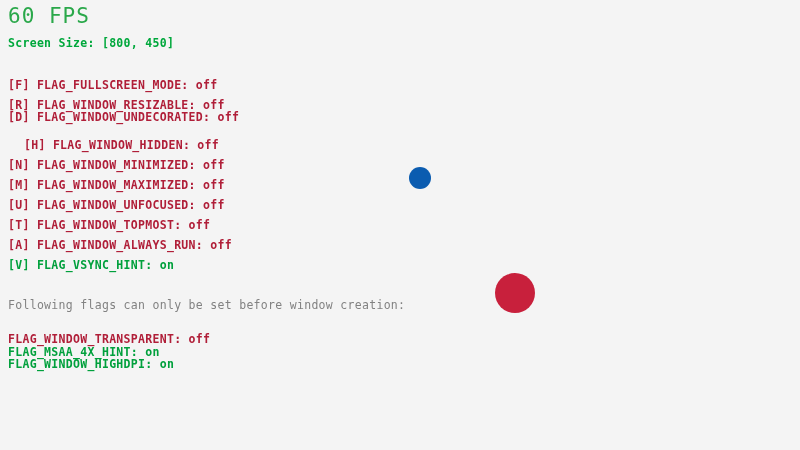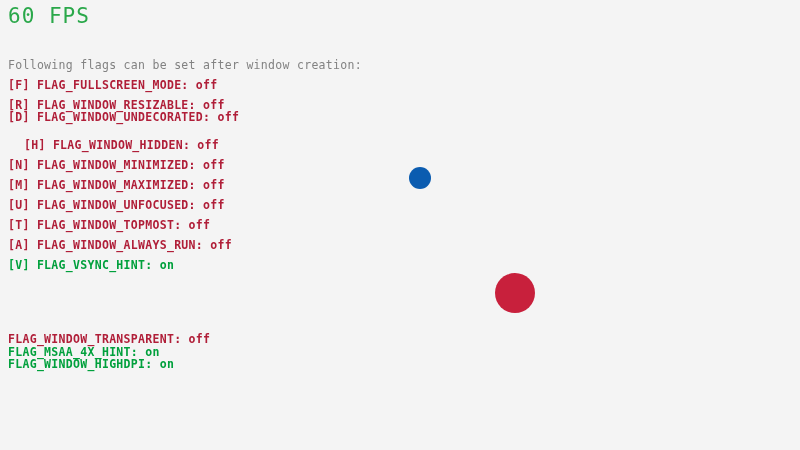--- a/index.html
+++ b/index.html
@@ -91,36 +91,37 @@
 </style>
 </head>
 <body>
 
 <div id="canvas">
 
   <div class="hud">
 
     <div class="fps-counter">60 FPS</div>
 
+    <div class="screen-size">Screen Size: [800, 450]</div>
 
-    <div class="section-heading after">Following flags can be set after window creation:</div>
 
     <div id="runtime-flags-list">
         <div class="flag-line off" style="top: 80px;">[F] FLAG_FULLSCREEN_MODE: off</div>
         <div class="flag-line off" style="top: 100px;">[R] FLAG_WINDOW_RESIZABLE: off</div>
         <div class="flag-line off" style="top: 112px;">[D] FLAG_WINDOW_UNDECORATED: off</div>
         <div class="flag-line off" style="top: 140px; margin-left: 16px;">[H] FLAG_WINDOW_HIDDEN: off</div>
         <div class="flag-line off" style="top: 160px;">[N] FLAG_WINDOW_MINIMIZED: off</div>
         <div class="flag-line off" style="top: 180px;">[M] FLAG_WINDOW_MAXIMIZED: off</div>
         <div class="flag-line off" style="top: 200px;">[U] FLAG_WINDOW_UNFOCUSED: off</div>
         <div class="flag-line off" style="top: 220px;">[T] FLAG_WINDOW_TOPMOST: off</div>
         <div class="flag-line off" style="top: 240px;">[A] FLAG_WINDOW_ALWAYS_RUN: off</div>
         <div class="flag-line on" style="top: 260px;">[V] FLAG_VSYNC_HINT: on</div>
       </div>
 
+    <div class="section-heading before">Following flags can only be set before window creation:</div>
 
     <div id="creation-flags-list">
         <div class="flag-line on" style="top: 320px; margin-top: 39px;">FLAG_WINDOW_HIGHDPI: on</div>
         <div class="flag-line off" style="top: 334px;">FLAG_WINDOW_TRANSPARENT: off</div>
         <div class="flag-line on" style="top: 347px;">FLAG_MSAA_4X_HINT: on</div>
       </div>
 
   </div>
 
   <div id="balls-layer">

